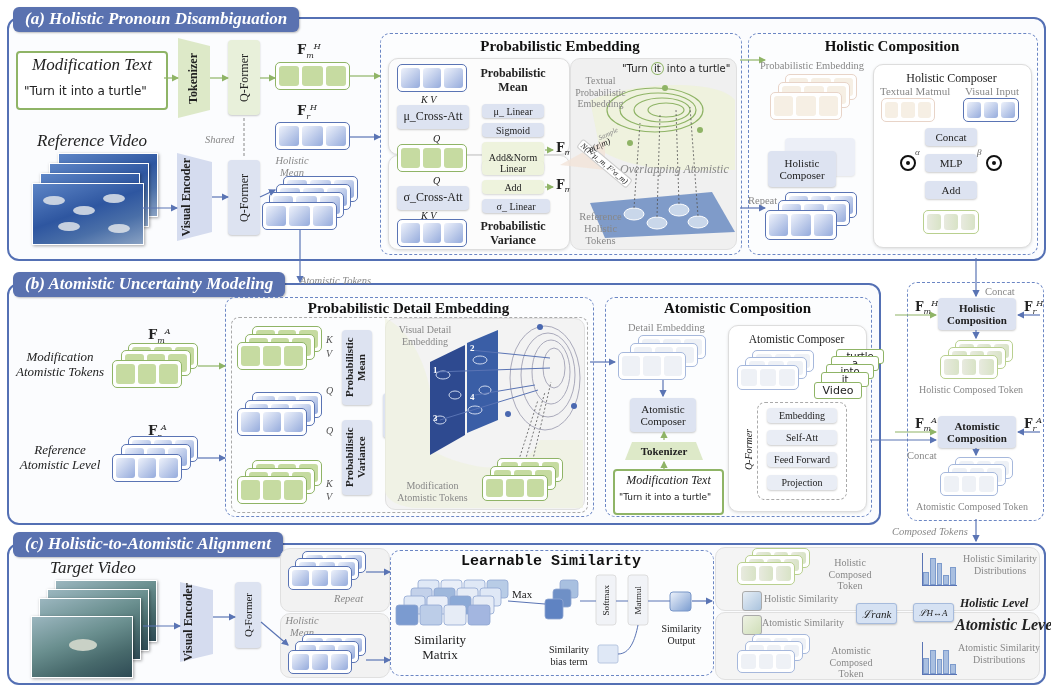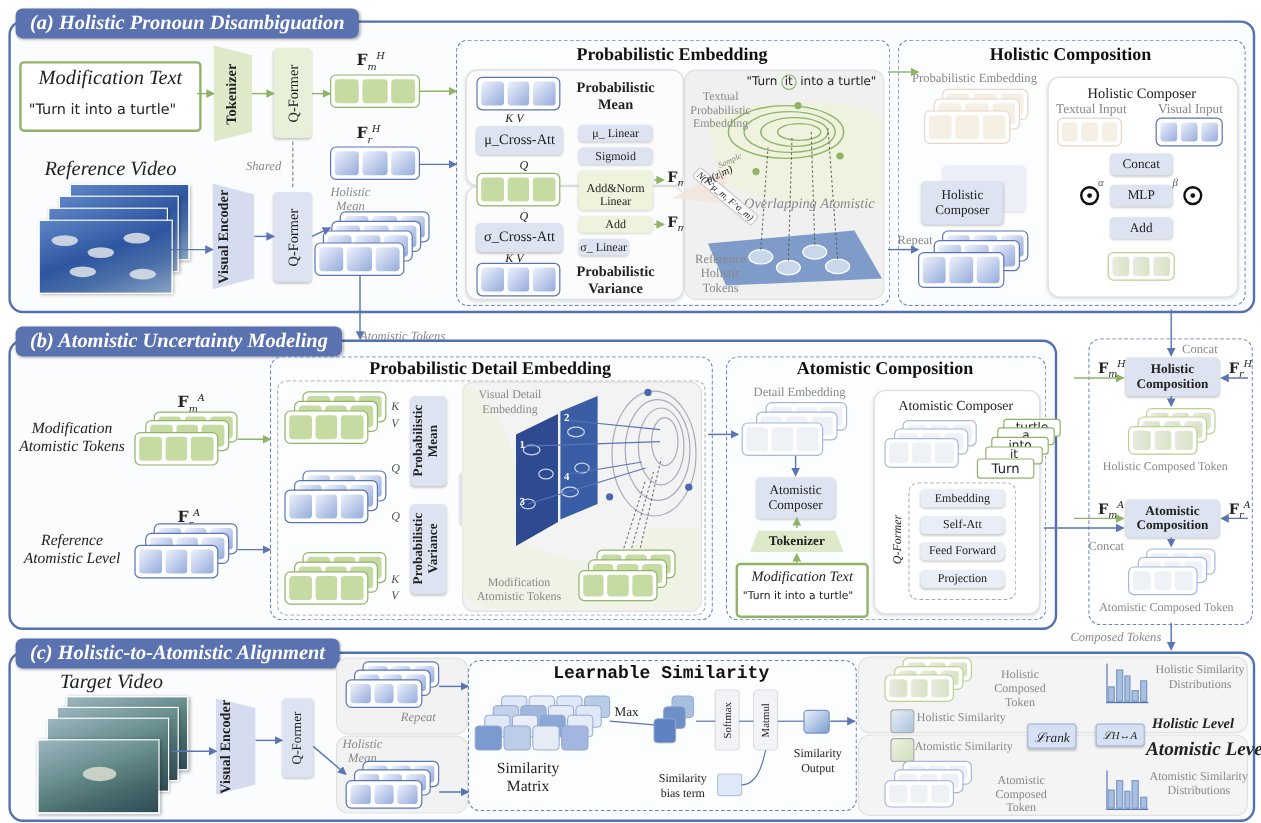--- a/index.html
+++ b/index.html
@@ -151,21 +151,21 @@
 <div class="tokrow tg" style="left:397px;top:144px;width:70px;height:28px;">
     <div class="tok"></div>
     <div class="tok"></div>
     <div class="tok"></div>
   </div>
 <div class="box box-green" style="left:482px;top:142px;width:62px;height:30px;font-size:10px;">Add&amp;Norm</div>
 <div class="box box-green" style="left:482px;top:161px;width:62px;height:14px;font-size:10px;">Linear</div>
 <div class="lbl lbl-it" style="left:433px;top:175px;font-size:10px;">Q</div>
 <div class="box box-green" style="left:482px;top:180px;width:62px;height:14px;font-size:10px;">Add</div>
 <div class="box box-blue" style="left:397px;top:186px;width:72px;height:24px;font-size:12px;">σ_Cross-Att</div>
-<div class="box box-blue" style="left:482px;top:199px;width:42px;height:14px;font-size:10px;text-align:center;">σ_ Linear</div>
+<div class="box box-blue" style="left:482px;top:199px;width:68px;height:14px;font-size:10px;text-align:center;">σ_ Linear</div>
 <div class="lbl lbl-it" style="left:421px;top:210px;font-size:10px;">K V</div>
 <div class="tokrow tb" style="left:397px;top:219px;width:70px;height:28px;">
     <div class="tok"></div>
     <div class="tok"></div>
     <div class="tok"></div>
   </div>
 <div class="lbl" style="left:478px;top:220px;width:70px;white-space:normal;font-weight:bold;font-size:12px;">Probabilistic Variance</div>
 
 <div class="math" style="left:556px;top:140px;font-size:12px;"><span>F</span><sub>m</sub><sup>μ</sup></div>
 <div class="math" style="left:556px;top:177px;font-size:12px;"><span>F</span><sub>m</sub><sup>σ</sup></div>
@@ -235,21 +235,21 @@
     <div class="tok"></div>
   </div>
 <div class="tokrow tb" style="left:765px;top:210px;width:72px;height:30px;">
     <div class="tok"></div>
     <div class="tok"></div>
     <div class="tok"></div>
   </div>
 
 <div class="panel" style="left:873px;top:64px;width:157px;height:182px;"></div>
 <div class="lbl" style="left:873px;top:72px;width:157px;font-size:12px;">Holistic Composer</div>
-<div class="lbl-grey" style="left:880px;top:85px;font-size:11px;">Textual Input</div>
+<div class="lbl-grey" style="left:880px;top:85px;font-size:11px;">Textual Matmul</div>
 <div class="lbl-grey" style="left:965px;top:85px;font-size:11px;">Visual Input</div>
 <div class="tokrow tp" style="left:881px;top:98px;width:54px;height:24px;">
     <div class="tok"></div>
     <div class="tok"></div>
     <div class="tok"></div>
   </div>
 <div class="tokrow tb" style="left:963px;top:98px;width:56px;height:24px;">
     <div class="tok"></div>
     <div class="tok"></div>
     <div class="tok"></div>
@@ -484,21 +484,21 @@
   </div>
 <div class="tokrow tw" style="left:737px;top:365px;width:62px;height:25px;">
     <div class="tok"></div>
     <div class="tok"></div>
     <div class="tok"></div>
   </div>
 <div class="word" style="left:836px;top:349px;">turtle</div>
 <div class="word" style="left:831px;top:356px;">a</div>
 <div class="word" style="left:826px;top:364px;">into</div>
 <div class="word" style="left:821px;top:372px;">it</div>
-<div class="word" style="left:814px;top:382px;font-size:11px;">Turn</div>
+<div class="word" style="left:814px;top:382px;font-size:11px;">Video</div>
 <div class="dash-grey" style="left:757px;top:402px;width:88px;height:96px;"></div>
 <div class="vbox" style="left:741px;top:420px;width:14px;height:60px;box-shadow:none;">
   <span class="vtext-n" style="font-style:italic;font-size:10px;">Q-Former</span>
 </div>
 <div class="box box-blue" style="left:767px;top:408px;width:70px;height:15px;font-size:10px;background:#e9edf5;">Embedding</div>
 <div class="box box-blue" style="left:767px;top:430px;width:70px;height:15px;font-size:10px;background:#e9edf5;">Self-Att</div>
 <div class="box box-blue" style="left:767px;top:452px;width:70px;height:15px;font-size:10px;background:#e9edf5;">Feed Forward</div>
 <div class="box box-blue" style="left:767px;top:475px;width:70px;height:15px;font-size:10px;background:#e9edf5;">Projection</div>
 
 <div class="dash" style="left:907px;top:282px;width:135px;height:237px;"></div>

